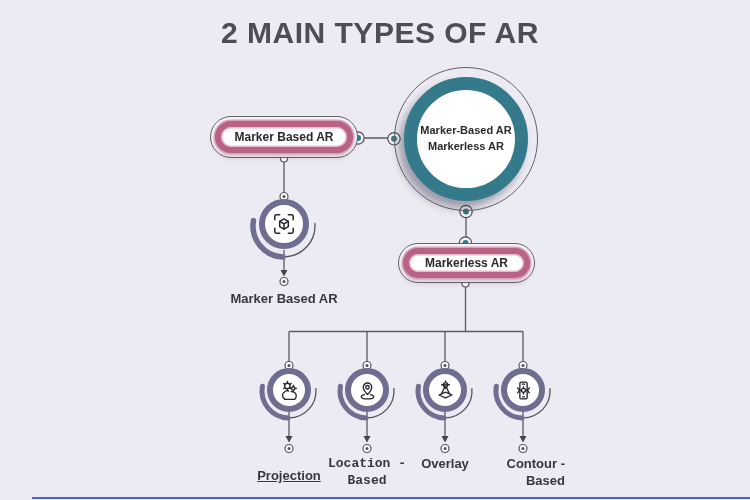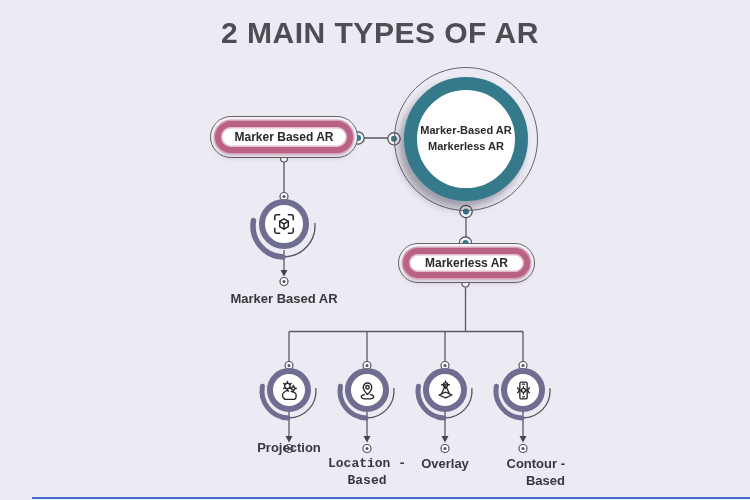--- a/index.html
+++ b/index.html
@@ -172,21 +172,21 @@
   <div class="icon-node" style="left:267px;top:368px;width:44px;height:44px;">
     <svg class="glyph" width="23" height="23" viewBox="0 0 24 24" fill="none" stroke="#26262b" stroke-width="1.4" stroke-linecap="round" stroke-linejoin="round">
       <circle cx="9.8" cy="7.2" r="2.8"></circle>
       <path d="M9.8 3.6V2.4M9.8 10.8v1.2M6.9 5.5l-1-.9M12.8 5.5l1-.9M6.9 9l-1 .9M12.8 9l1 .9"></path>
       <circle cx="16" cy="9.8" r="1.7"></circle>
       <path d="M16 7.5V6.6M16 12.1v.9M13.7 9.8h-.9M18.3 9.8h.9"></path>
       <path d="M7.3 21.3c-1.6-.9-2.6-2.6-2.6-4.4 0-1.3.6-2.4 1.7-3.1l2.2-1.5c.8-.5 1.8-.3 2.3.5"></path>
       <path d="M7.3 21.3h8.2c1.9 0 3.4-1.5 3.4-3.4v-1.2c0-1.3-.8-2.4-2-2.8l-3.2-1.1"></path>
     </svg>
   </div>
-  <div class="caption" style="left:247px;top:440px;width:84px;">Projection</div>
+  <div class="caption" style="left:247px;top:468px;width:84px;text-decoration:underline;">Projection</div>
 
   <div class="icon-node" style="left:345px;top:368px;width:44px;height:44px;">
     <svg class="glyph" width="23" height="23" viewBox="0 0 24 24" fill="none" stroke="#26262b" stroke-width="1.4" stroke-linecap="round" stroke-linejoin="round">
       <path d="M12 4.2a4.4 4.4 0 0 1 4.4 4.4c0 3.2-4.4 7.6-4.4 7.6s-4.4-4.4-4.4-7.6A4.4 4.4 0 0 1 12 4.2z"></path>
       <circle cx="12" cy="8.6" r="1.8"></circle>
       <path d="M8.8 16.4c-2 .5-3.3 1.2-3.3 2.1 0 1.3 2.9 2.3 6.5 2.3s6.5-1 6.5-2.3c0-.9-1.3-1.6-3.3-2.1"></path>
     </svg>
   </div>
   <div class="caption" style="left:325px;top:456px;width:84px;font-family:Liberation Mono, monospace;">Location - Based</div>
 

